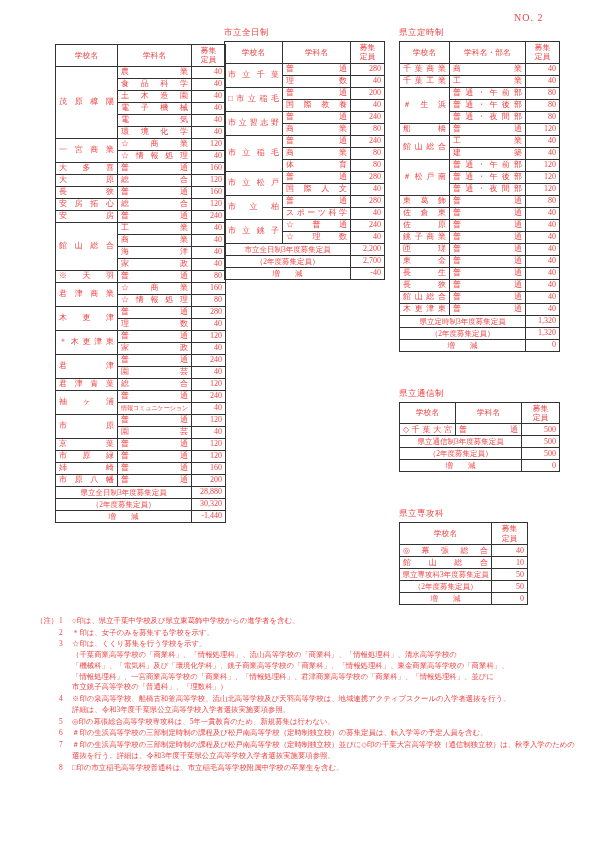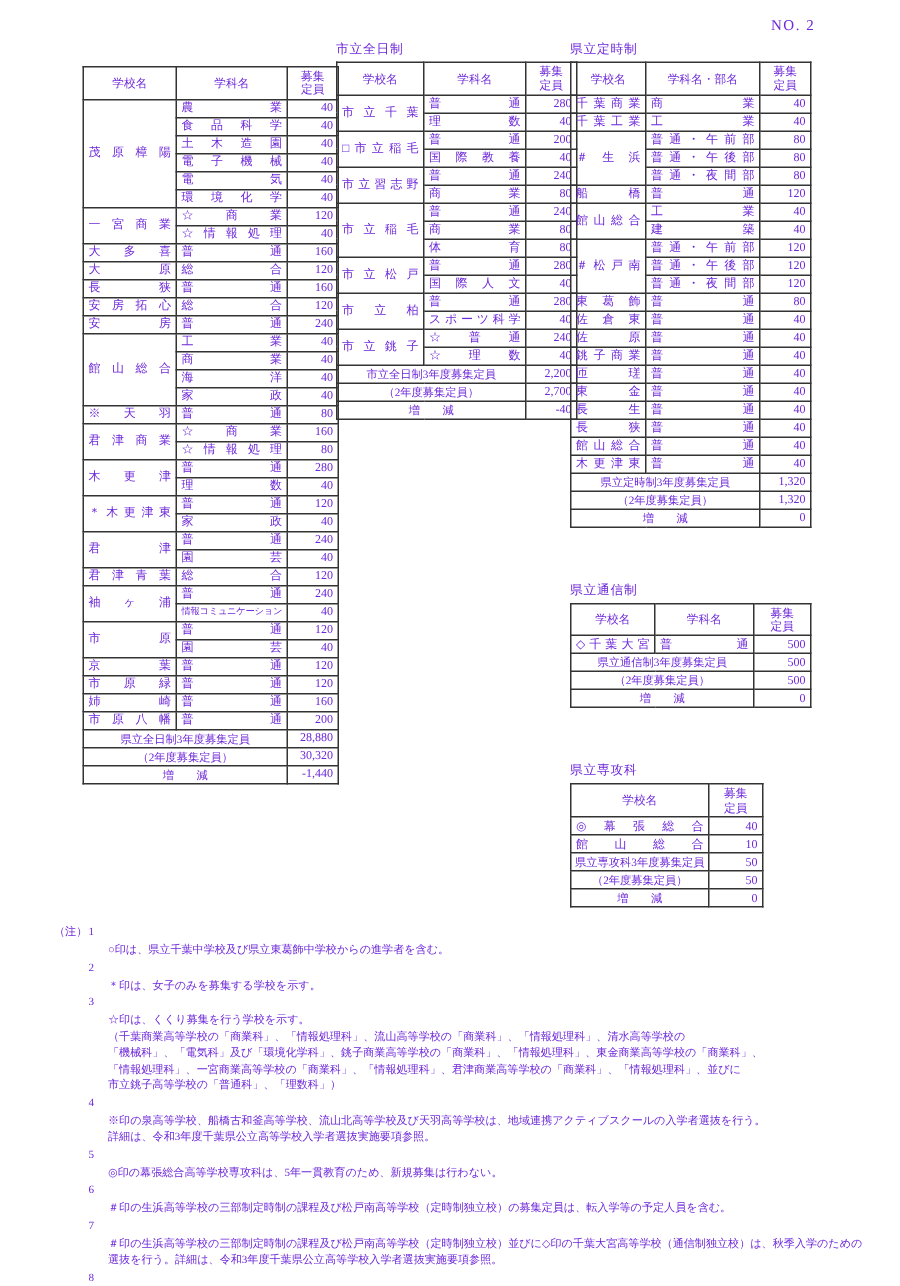--- a/index.html
+++ b/index.html
@@ -1,48 +1,48 @@
 <!DOCTYPE html>
 <html><head>
 <meta charset="utf-8">
 <style>
   * { margin:0; padding:0; box-sizing:border-box; }
   html,body { background:#ffffff; }
   .page {
     position:relative; width:600px; height:857px; background:#fff;
-    font-family:"Liberation Serif","DejaVu Serif",serif; color:#6d28d9;
+    font-family:"Liberation Serif","DejaVu Serif",serif; color:#ef4444;
     overflow:hidden;
   }
   .page-no { position:absolute; top:12px; left:514px; font-size:10px; letter-spacing:1px; }
 
   .col { position:absolute; }
   .col-left  { left:55px;  top:44px; width:170px; }
   .col-mid   { left:224px; top:27px; width:160px; }
-  .col-right { left:380px; top:27px; width:162px; }
+  .col-right { left:399px; top:27px; width:162px; }
   .col-title { font-size:8.5px; margin-bottom:2px; letter-spacing:0.5px; }
   .section-gap { margin-top:36px; }
 
   table.t { border-collapse:collapse; table-layout:fixed; }
   .t th, .t td {
     border:1px solid #333; font-size:8px; line-height:1.2;
     height:12px; padding:0 2px; overflow:hidden;
   }
   .t th { font-weight:normal; text-align:center; white-space:pre-line; font-size:7.8px; padding:1px 1px; }
   td.school, td.dept { text-align:justify; text-align-last:justify; white-space:nowrap; padding:0 3px; }
   td.dept.tight { font-size:6.2px; letter-spacing:-0.3px; }
   td.quota { text-align:right; white-space:nowrap; padding:0 3px; }
   td.sum-label { text-align:center; white-space:nowrap; font-size:7.5px; }
 
   .t-narrow { width:128px; }
 
   .notes { position:absolute; left:36px; top:616px; width:544px; font-size:7.4px; line-height:1.45; }
   .note { display:flex; margin-bottom:1px; }
   .note-label { width:23px; flex:none; }
   .note-num { width:13px; flex:none; }
-  .note-text { flex:1; white-space:pre-line;margin-top:12px; }
+  .note-text { flex:1; white-space:pre-line; }
 </style>
 </head>
 <body>
 
 <div class="page">
 
   <div class="page-no">NO. 2</div>
 
   <div class="col col-left">
     <table class="t" style="width:170px">

